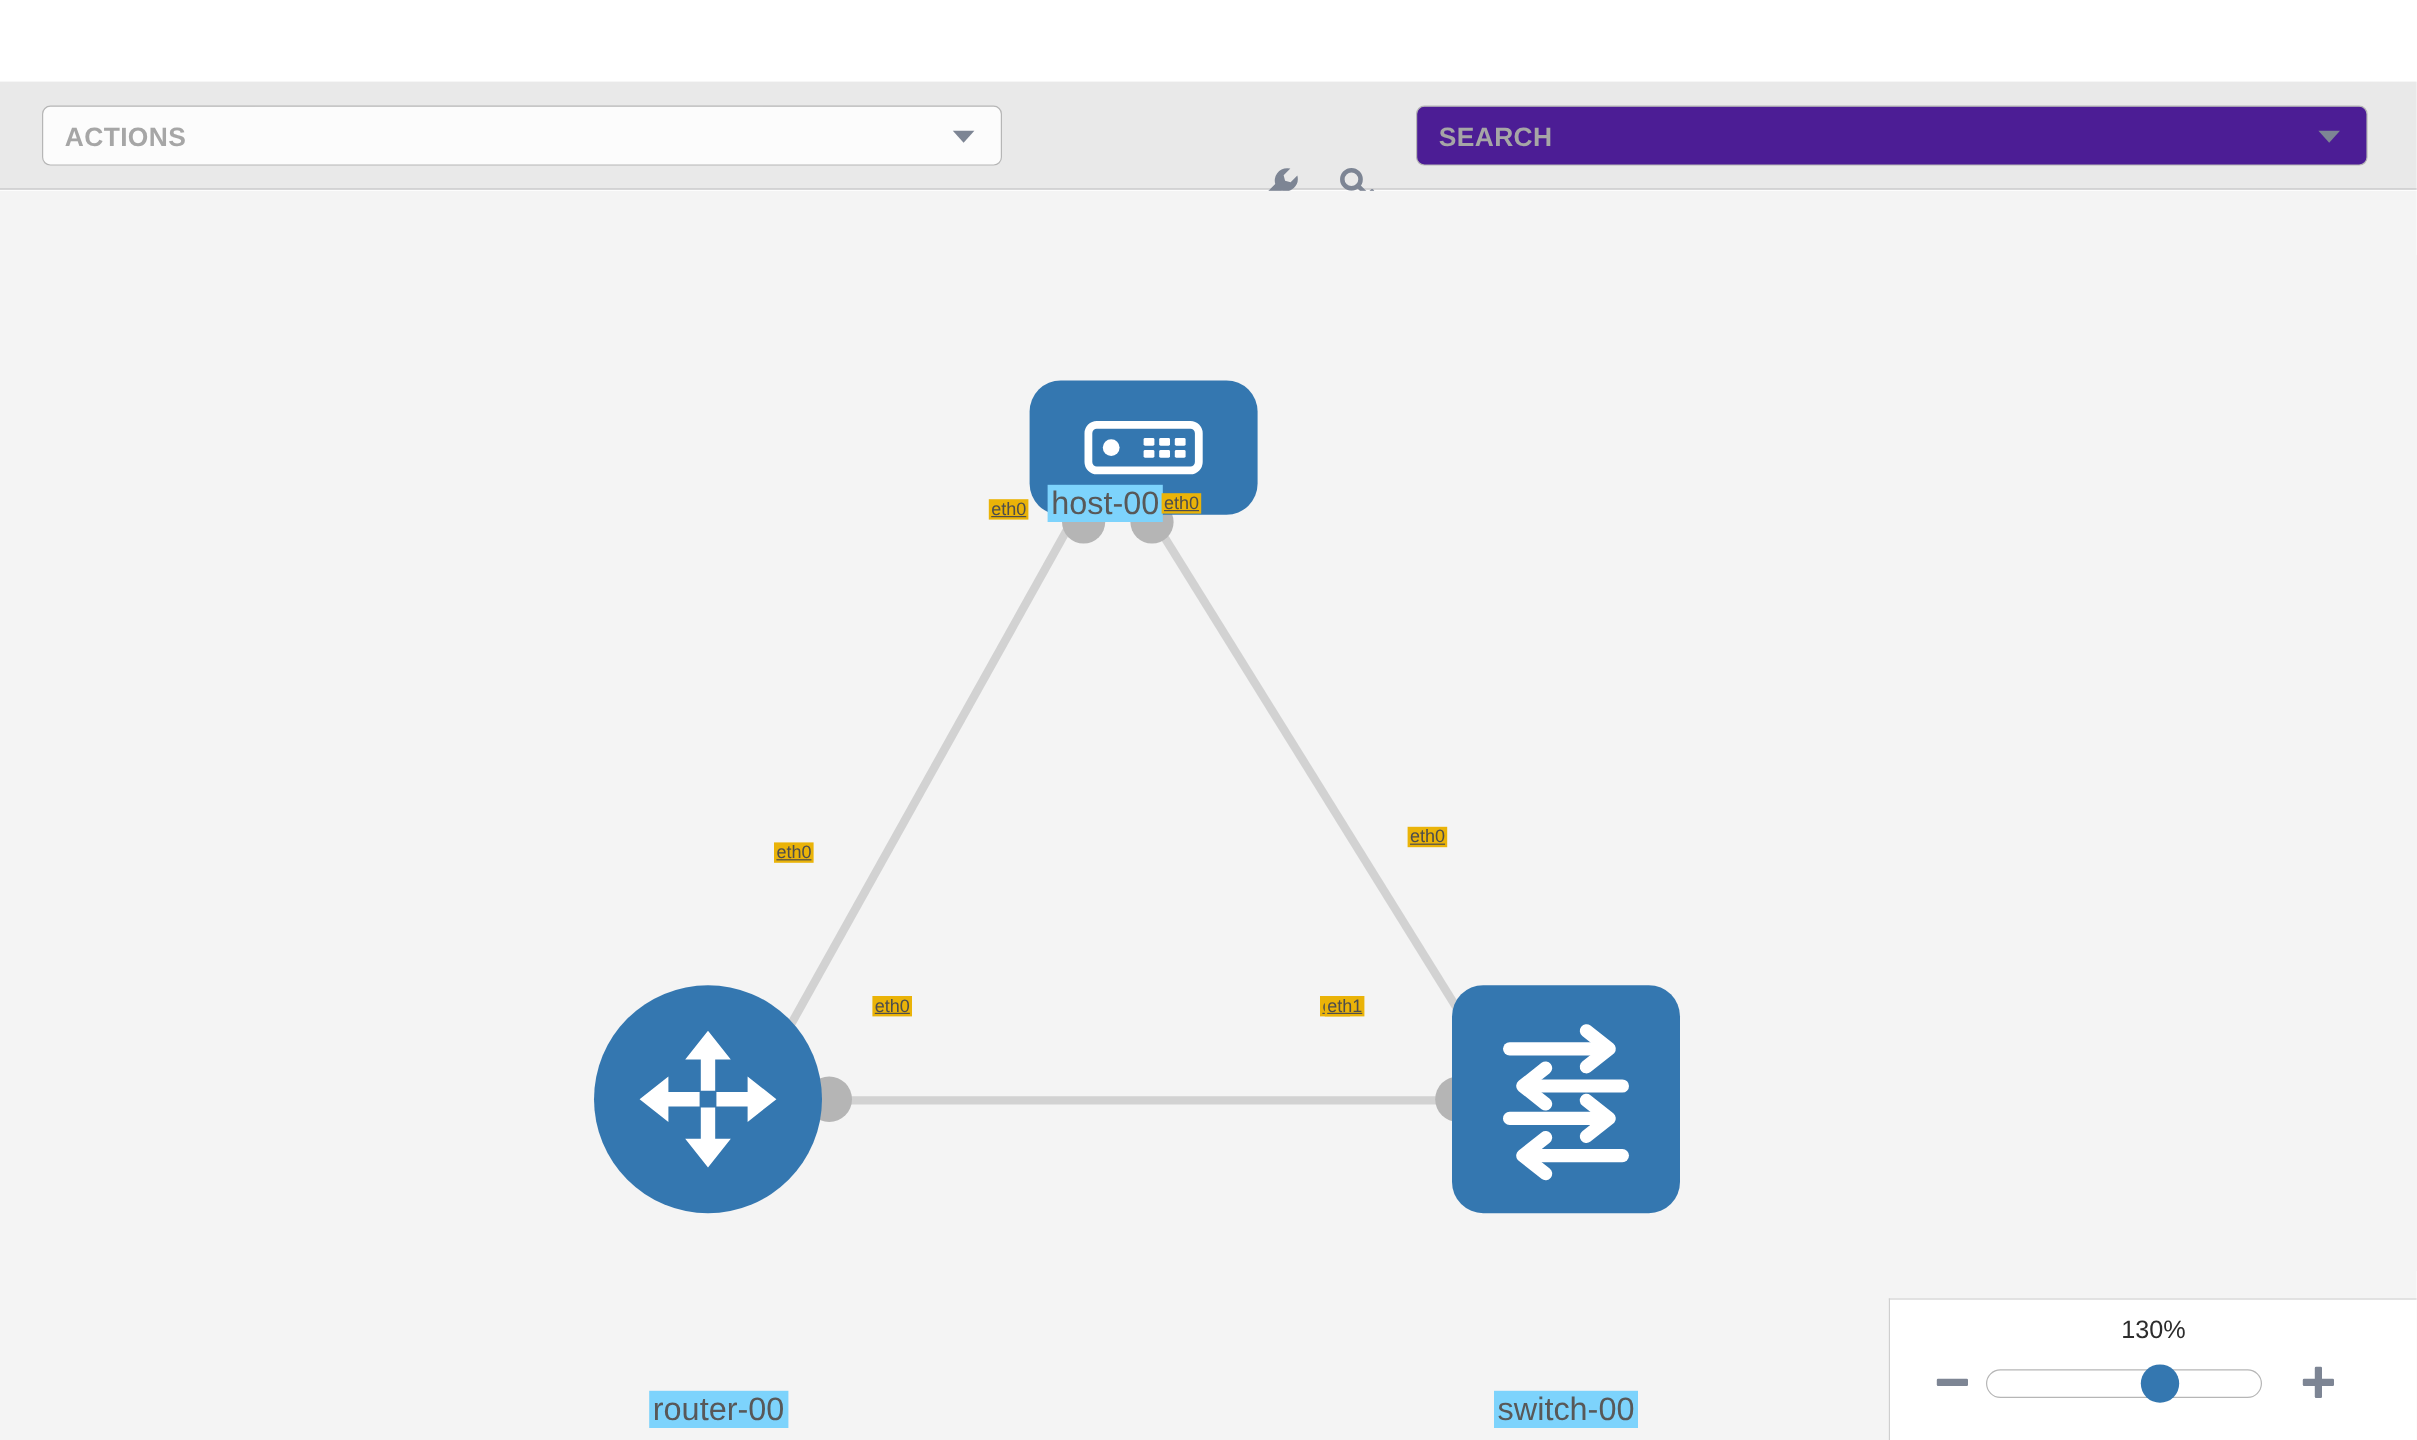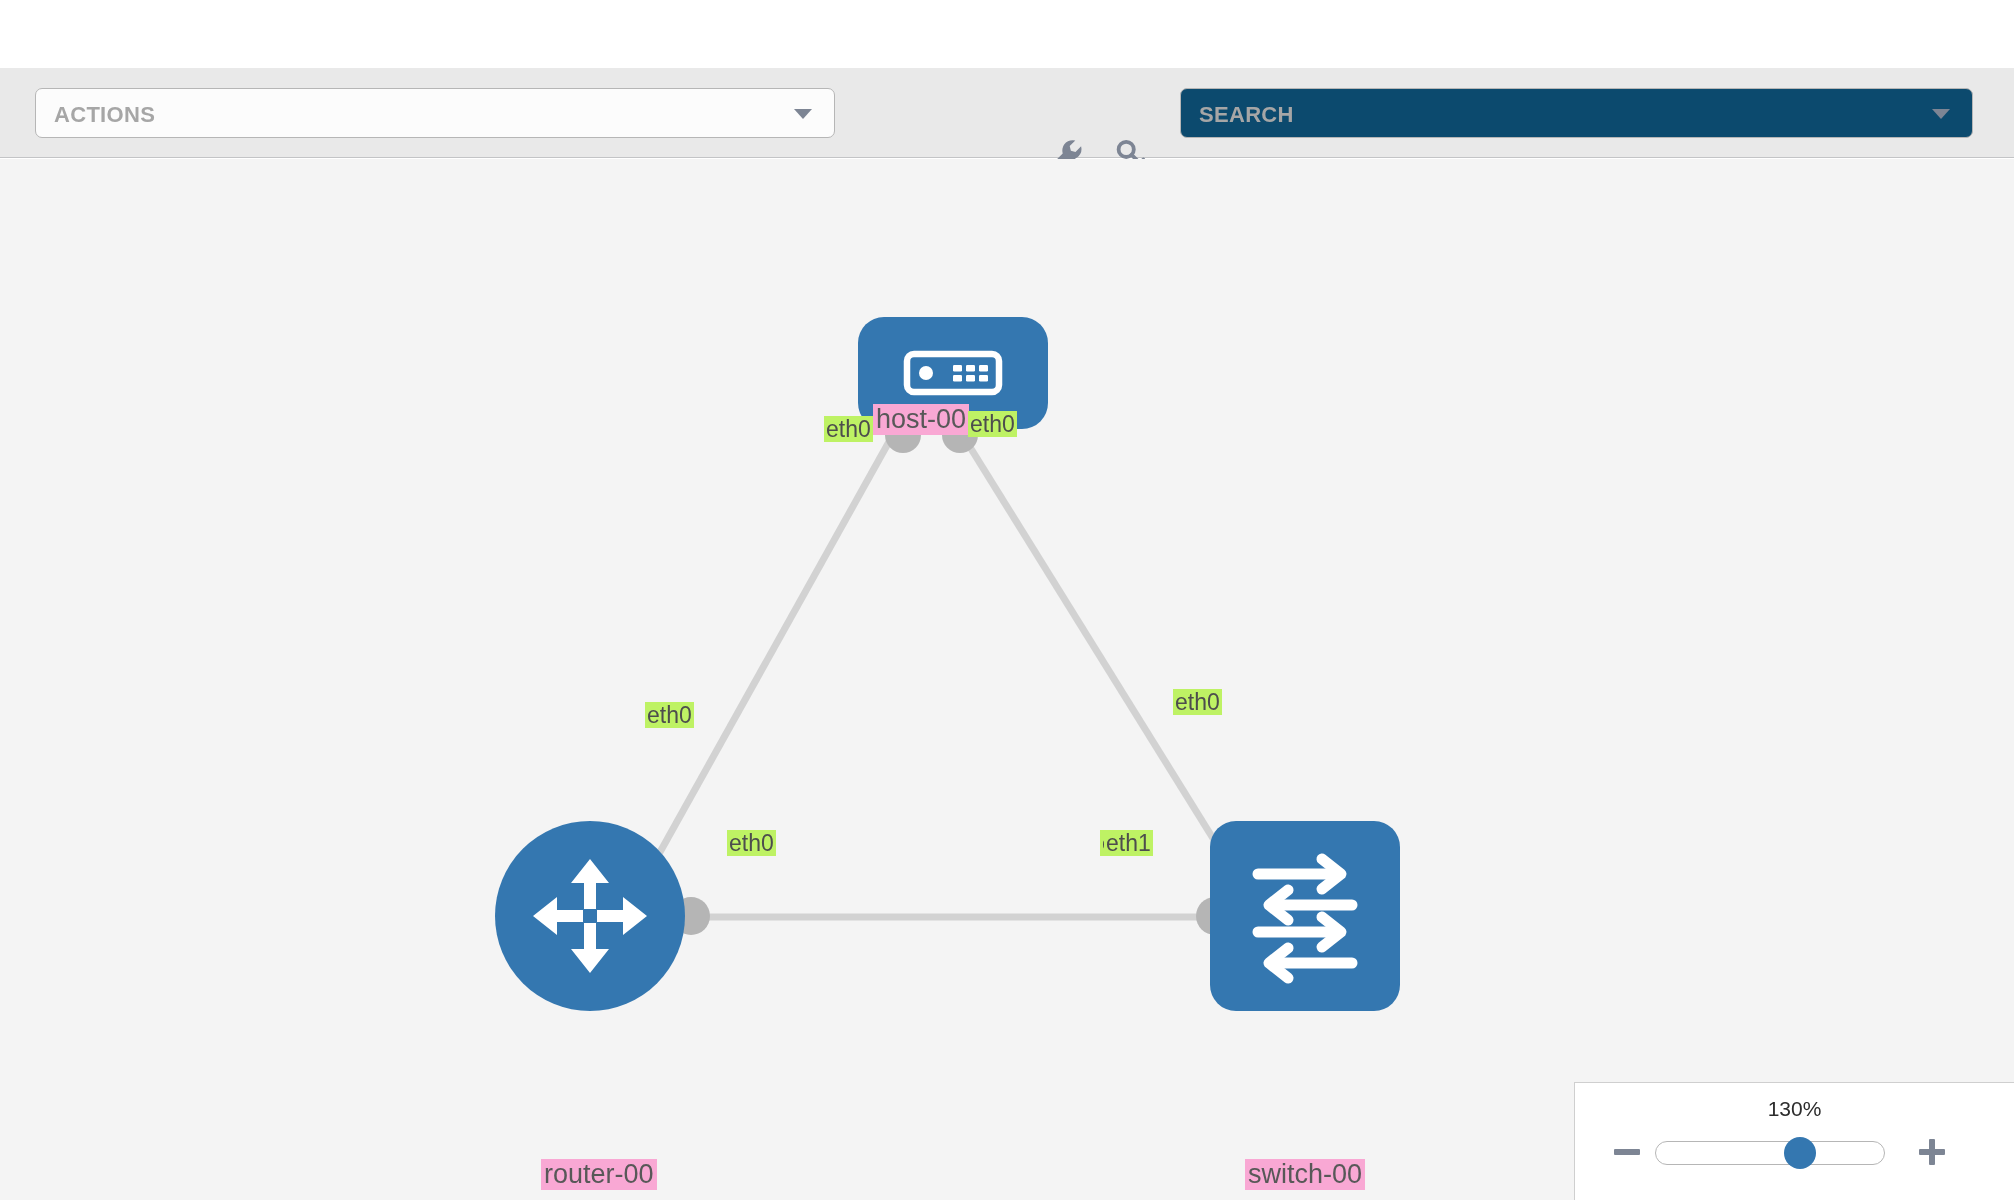--- a/index.html
+++ b/index.html
@@ -101,21 +101,21 @@
     margin-top: -22px;
     cursor: pointer;
   }
   .tool-icon.wrench { left: 1043px; }
   .tool-icon.key    { left: 1110px; }
 
   .search-select {
     position: absolute;
     left: 1180px; top: 20px;
     width: 793px; height: 50px;
-    background: #0c4a6e;
+    background: #4c1d95;
     border: 1px solid #b6b6b6;
     border-radius: 7px;
     cursor: text;
   }
   .search-select .placeholder {
     position: absolute;
     left: 18px; top: 13px;
     font-size: 22px;
     color: #a6a6a6;
     letter-spacing: 0.3px;
@@ -132,30 +132,31 @@
   }
   .topology-svg {
     position: absolute;
     top: 0; left: 0;
     width: 2014px;
     height: 1041px;
   }
 
   .edge-label {
     position: absolute;
-    background: #bef264;
+    background: #eab308;
     color: #4d4d4d;
-    font-size: 23px;
+    font-size: 15px;
     padding: 0 2px;
     white-space: nowrap;
     line-height: 1.15;
+    text-decoration: underline;
   }
   .node-label {
     position: absolute;
-    background: #f9a8d4;
+    background: #7dd3fc;
     color: #585858;
     font-size: 27px;
     padding: 0 3px;
     white-space: nowrap;
     line-height: 1.15;
   }
 
   .node {
     position: absolute;
     background: #3477b0;

